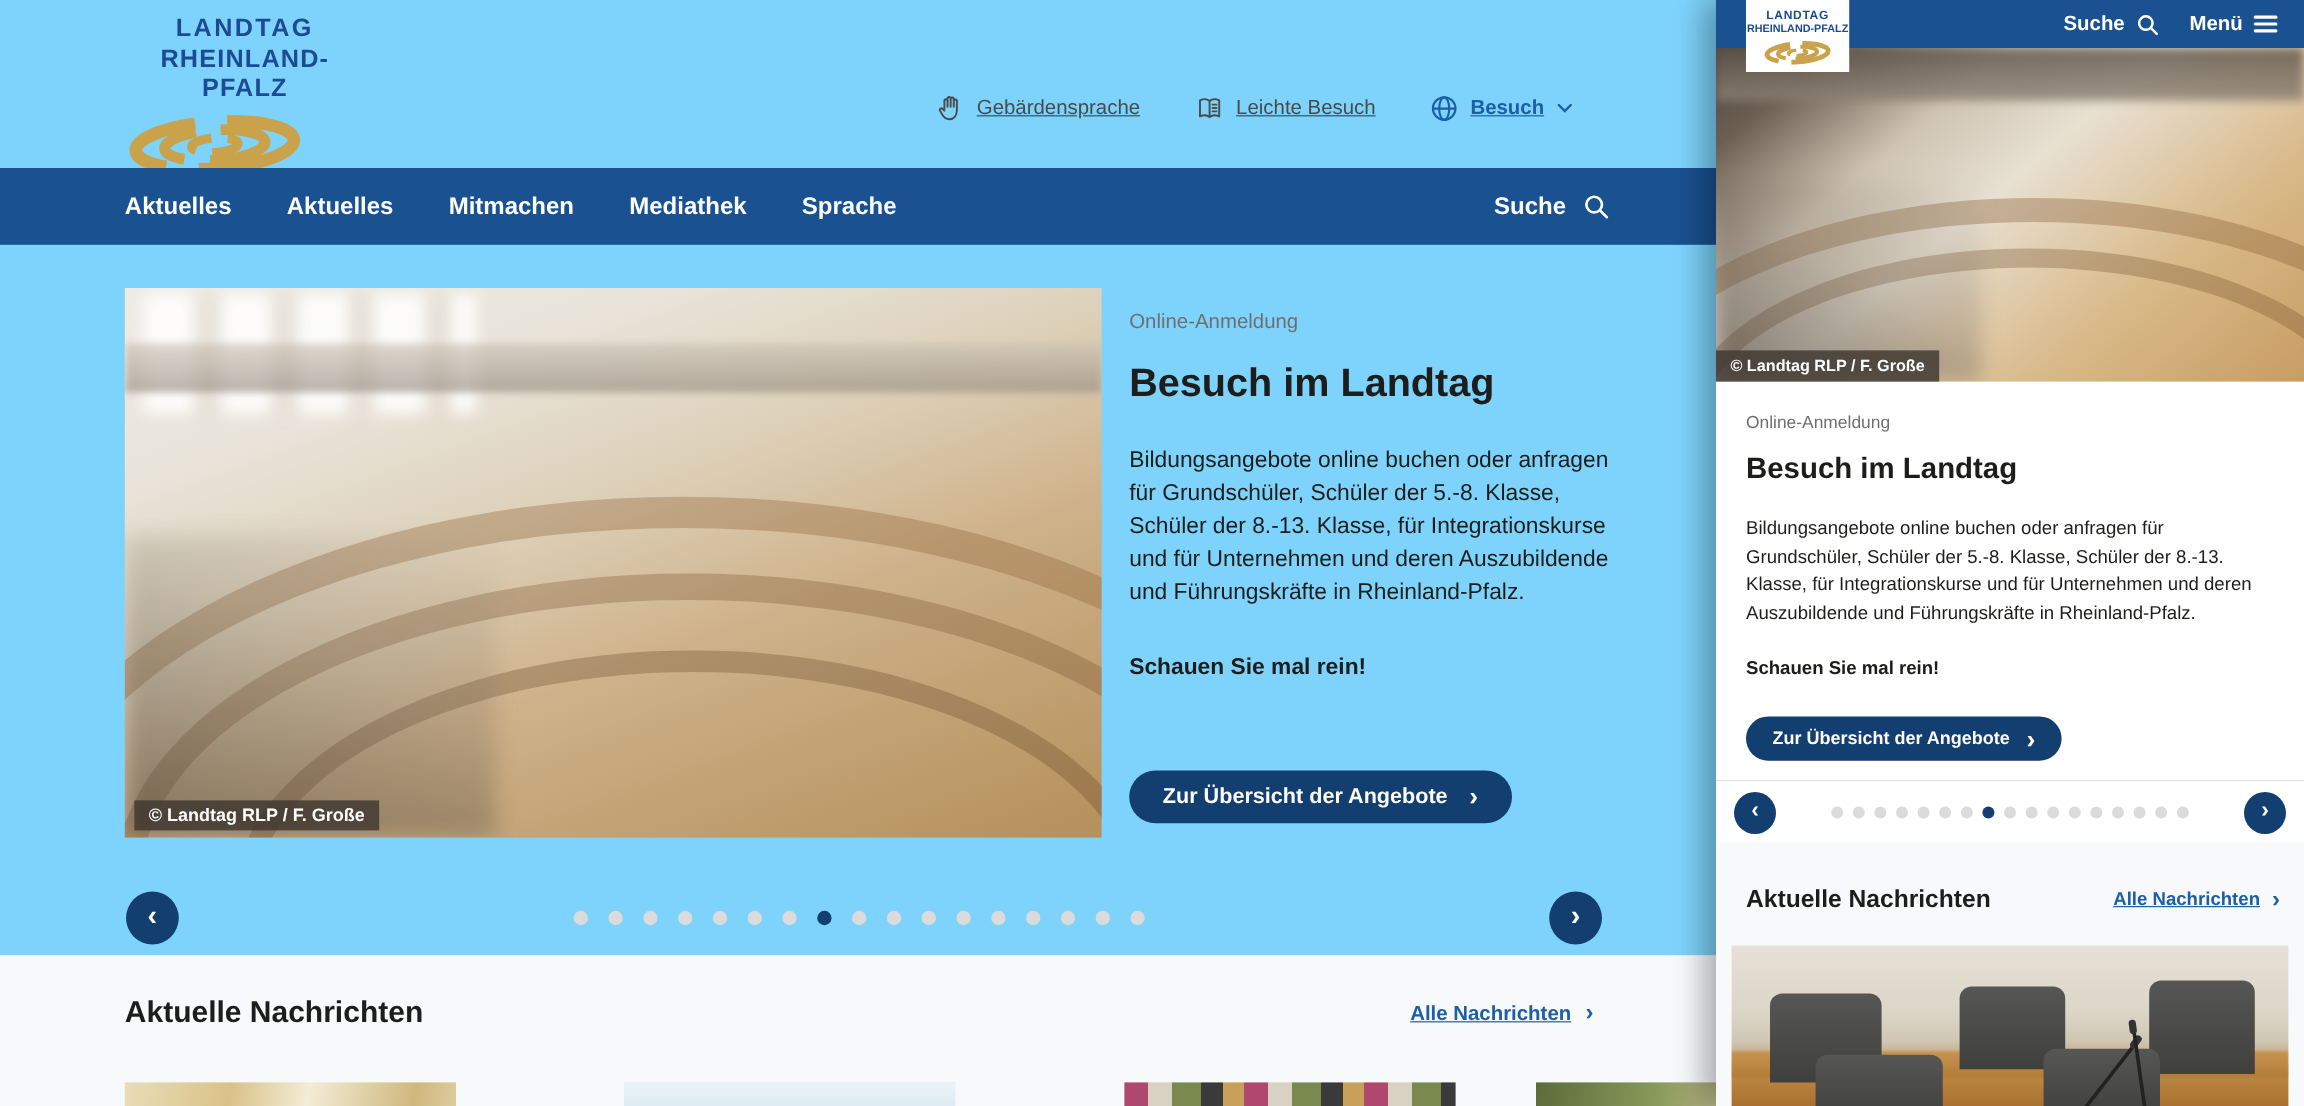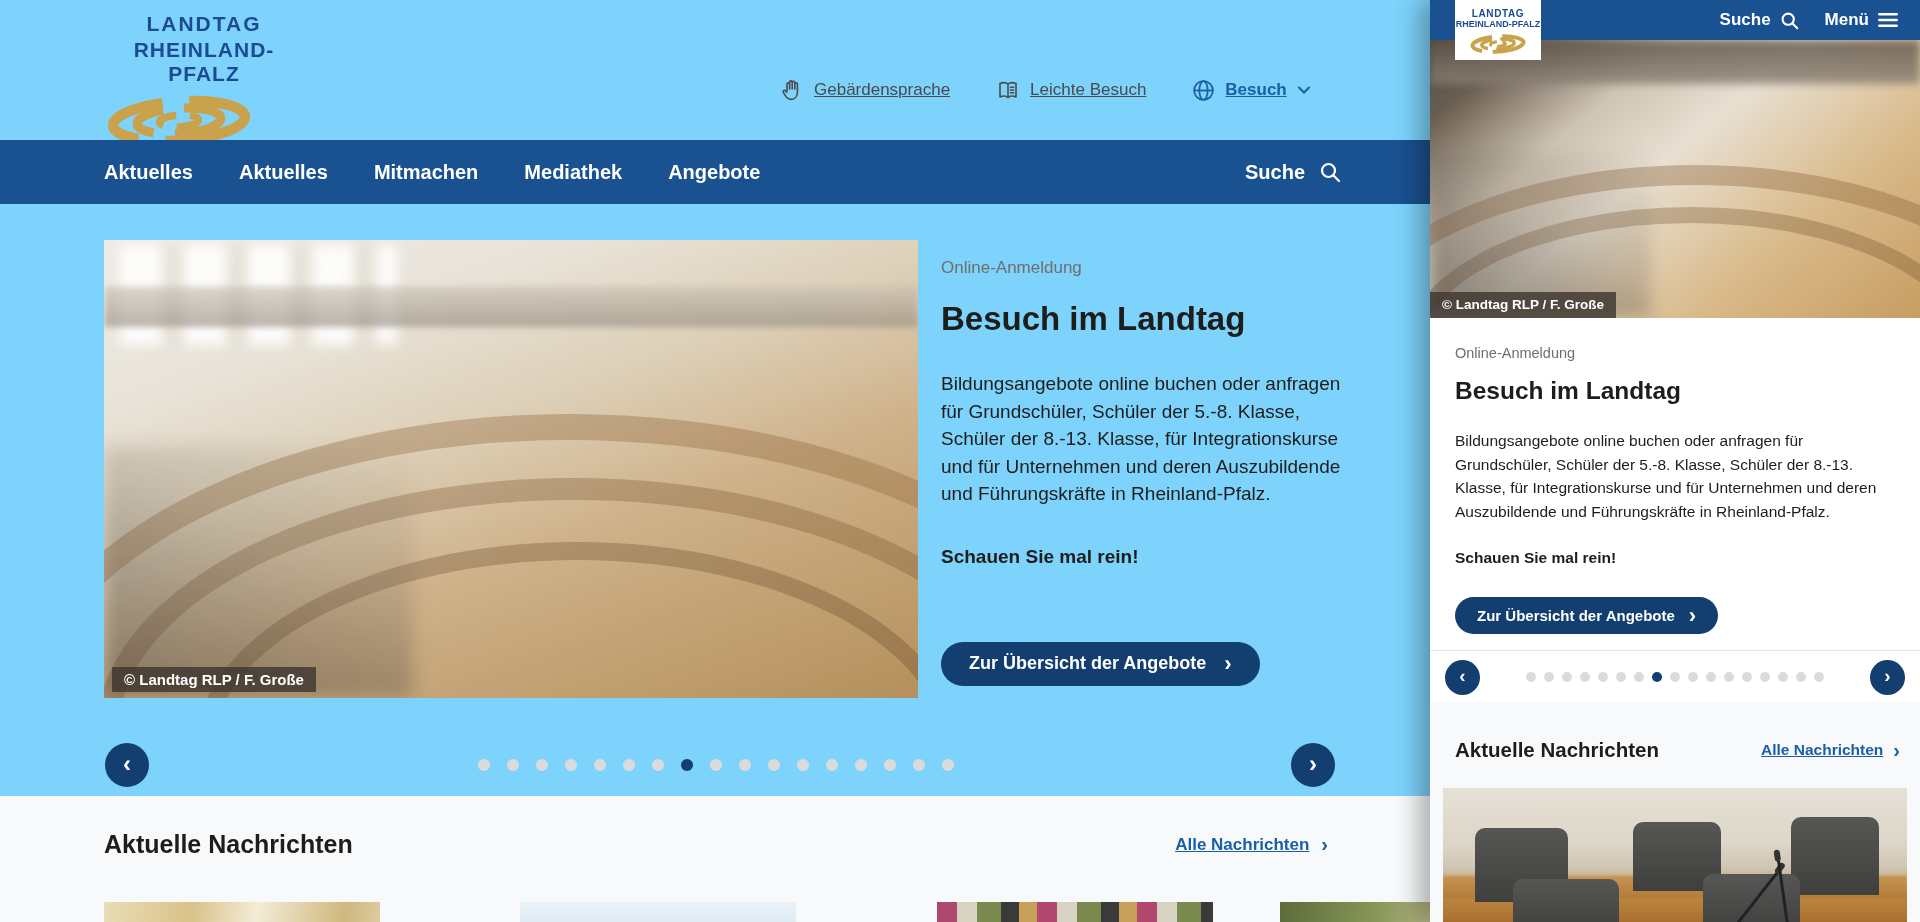--- a/index.html
+++ b/index.html
@@ -164,21 +164,21 @@
       </svg>
     </div>
   </div>
 
   <div class="nav-bar">
     <div class="nav-items">
       <span class="nav-item">Aktuelles</span>
       <span class="nav-item">Aktuelles</span>
       <span class="nav-item">Mitmachen</span>
       <span class="nav-item">Mediathek</span>
-      <span class="nav-item">Angebote</span>
+      <span class="nav-item">Sprache</span>
     </div>
     <div class="nav-search">
       <span>Suche</span>
       <svg width="22" height="22" viewBox="0 0 22 22" fill="none" stroke="#fff" stroke-width="2.2" stroke-linecap="round">
         <circle cx="9.5" cy="9.5" r="6.5"></circle>
           <path d="M14.5 14.5 20 20"></path>
       </svg>
     </div>
   </div>
 

